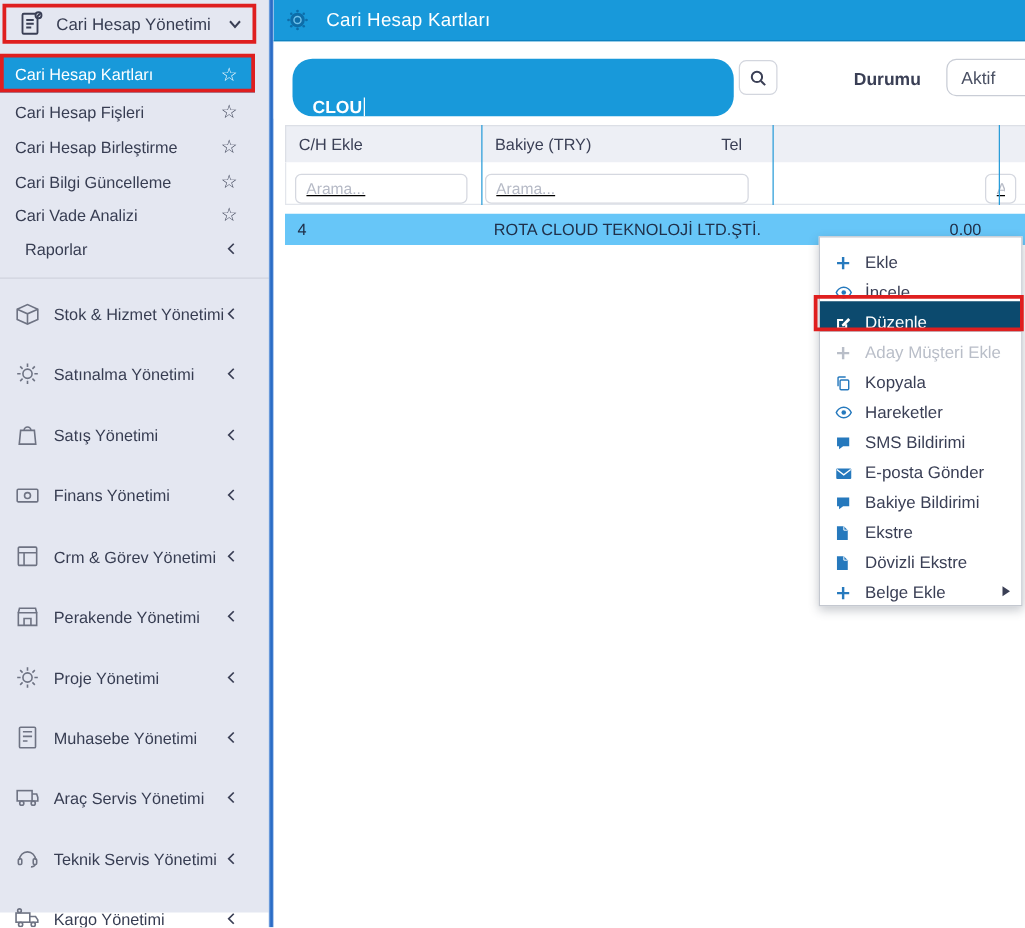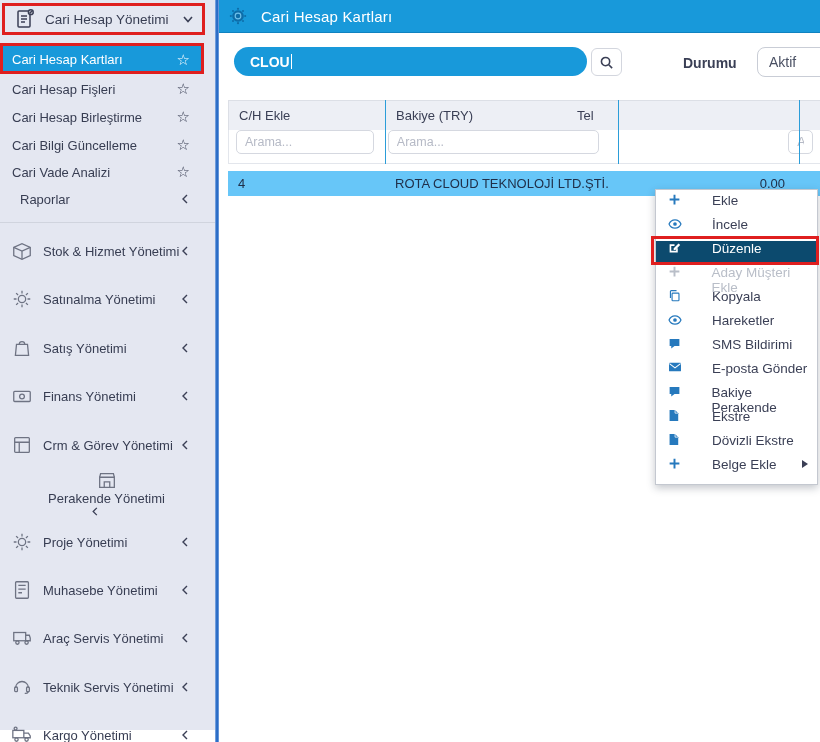--- a/index.html
+++ b/index.html
@@ -32,53 +32,53 @@
   .chev-l { margin-right:14px; }
 
   
   .main { position:absolute; left:219px; top:0; width:601px; height:742px; background:#fff; }
   .topbar { position:absolute; left:0; top:0; width:601px; height:33px; background:#1899da;
     border-bottom:1px solid #0f82c0; display:flex; align-items:center; }
   .topbar .gear { margin-left:9px; }
   .topbar .title { color:#fff; font-size:15px; margin-left:13px; letter-spacing:.2px; }
 
   .toolbar { position:absolute; left:0; top:34px; width:601px; height:61px; background:#fff; }
-  .search-pill { position:absolute; left:15px; top:13px; width:353px; height:29px; background:#1899da;
-    border-radius:16px; display:flex; align-items:center; color:#fff; font-size:14px; font-weight:600; cursor:text; }
+  .search-pill { position:absolute; left:15px; top:13px; width:353px; height:46px; background:#1899da;
+    border-radius:16px; display:flex; align-items:flex-end; color:#fff; font-size:14px; font-weight:600; cursor:text; }
   .search-pill .val { margin-left:16px; }
   .caret { display:inline-block; width:1.5px; height:15px; background:#fff; margin-left:1px; vertical-align:-2px; }
   .search-btn { position:absolute; left:372px; top:14px; width:31px; height:28px; background:#fff;
     border:1px solid #d3d6de; border-radius:6px; display:flex; align-items:center; justify-content:center; cursor:pointer; }
   .status-label { position:absolute; left:464px; top:21px; font-size:14px; font-weight:700; color:#3a3f55; }
   .status-select { position:absolute; left:538px; top:13px; width:90px; height:30px; background:#fff;
     border:1px solid #c9cdd6; border-radius:8px; display:flex; align-items:center; font-size:14px; color:#4a5063; cursor:pointer; }
   .status-select .val { margin-left:11px; }
 
   
   .grid { position:absolute; left:9px; top:100px; width:592px; }
   .grid-head { position:absolute; left:0; top:0; width:592px; height:30px; background:#edeff5;
     border-top:1px solid #dcdfe6; border-left:1px solid #dcdfe6; display:flex; }
   .gh-cell { display:flex; align-items:center; font-size:13px; color:#3a3f55; padding-left:10px; cursor:pointer; }
   .filter-row { position:absolute; left:0; top:30px; width:592px; height:34px; background:#fff;
     border-left:1px solid #e3e6ec; border-bottom:1px solid #e3e6ec; display:flex; }
-  .f-cell { display:flex; align-items:flex-start; }
+  .f-cell { display:flex; align-items:flex-end;text-decoration:underline; }
   .f-cell input { width:calc(100% - 14px); margin-left:7px; height:24px; border:1px solid #d5d8e0;
     border-radius:5px; font-family:"Liberation Sans",sans-serif; font-size:12.5px; color:#4a5063; padding:0 8px; outline:none; }
   .f-cell input::placeholder { color:#b6bac6; }
   .col-sep { position:absolute; top:0; width:1px; height:64px; background:#2b9dd9; }
   .data-row { position:absolute; left:0; top:71px; width:592px; height:25px; background:#67c6f8;
     display:flex; align-items:center; font-size:13px; color:#20304a; cursor:pointer; }
   .dr-code { width:157px; padding-left:10px; }
   .dr-title { width:233px; padding-left:10px; }
   .dr-balance { width:181px; text-align:right; padding-right:14px; }
 
   
   .ctx { position:absolute; left:655px; top:189px; width:163px; background:#fff;
     border:1px solid #c4c8d0; box-shadow:0 3px 8px rgba(40,50,70,.28); padding:3px 0; }
-  .ctx-item { height:24px; display:flex; align-items:flex-start; font-size:13.5px; color:#3a3f55; cursor:pointer;gap:20px; }
+  .ctx-item { height:24px; display:flex; align-items:flex-end; font-size:13.5px; color:#3a3f55; cursor:pointer; }
   .ctx-item .ic { width:15px; margin-left:12px; margin-right:9px; color:#2679bd; display:flex; align-items:center; }
   .ctx-item.hl { background:#0c4a6e; color:#fff; }
   .ctx-item.hl .ic { color:#fff; }
   .ctx-item.disabled { color:#b9bec8; cursor:default; }
   .ctx-item.disabled .ic { color:#b9bec8; }
   .ctx-item .sub { margin-left:auto; margin-right:8px; color:#3a3f55; }
 
   
   .red-rect { position:absolute; border:3px solid #df1f1f; pointer-events:none; z-index:50; }
   .rr1 { left:2px; top:3px; width:203px; height:32px; }
@@ -188,21 +188,21 @@
           <svg width="22" height="22" viewBox="0 0 24 24" fill="none" stroke="#6e7383" stroke-width="1.4">
             <rect x="4" y="4" width="16" height="16" rx="1"></rect>
             <path d="M4 9h16M9 9v11"></path>
           </svg>
         </span>
       <span class="lbl">Crm &amp; Görev Yönetimi</span>
       <svg class="chev-l" width="10" height="12" viewBox="0 0 10 12" fill="none" stroke="#3a3f55" stroke-width="1.4">
           <polyline points="7,2 3,6 7,10"></polyline>
         </svg>
     </div>
-    <div class="module" style="top:469px;flex-direction:column;">
+    <div class="module" style="top:469px;">
       <span class="mi">
           <svg width="22" height="22" viewBox="0 0 24 24" fill="none" stroke="#6e7383" stroke-width="1.4">
             <path d="M4 9l1-4h14l1 4"></path>
             <path d="M4 9h16v11H4z"></path>
             <path d="M9 20v-6h6v6"></path>
           </svg>
         </span>
       <span class="lbl">Perakende Yönetimi</span>
       <svg class="chev-l" width="10" height="12" viewBox="0 0 10 12" fill="none" stroke="#3a3f55" stroke-width="1.4">
           <polyline points="7,2 3,6 7,10"></polyline>
@@ -422,21 +422,21 @@
           </svg>
         </span>
       <span>E-posta Gönder</span>
     </div>
     <div class="ctx-item">
       <span class="ic">
           <svg width="13" height="13" viewBox="0 0 16 16" fill="currentColor">
             <path d="M2 2.5h12v8.5H8l-4 3v-3H2z"></path>
           </svg>
         </span>
-      <span>Bakiye Perakende</span>
+      <span>Bakiye Bildirimi</span>
     </div>
     <div class="ctx-item">
       <span class="ic">
           <svg width="11" height="13" viewBox="0 0 14 16" fill="currentColor">
             <path d="M2 1h7l4 4v10H2z"></path>
             <path d="M9 1v4h4" fill="none" stroke="#fff" stroke-width="1"></path>
           </svg>
         </span>
       <span>Ekstre</span>
     </div>

